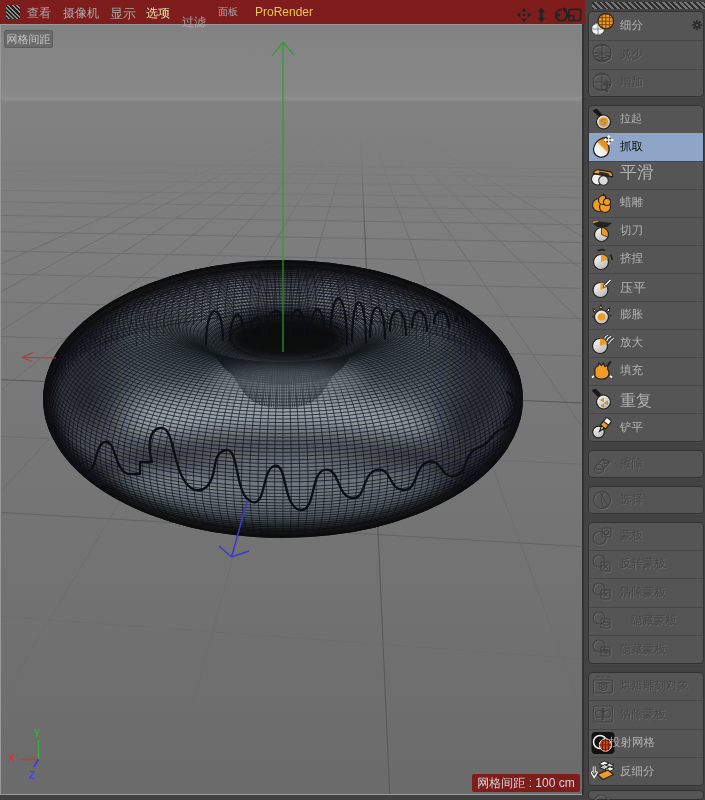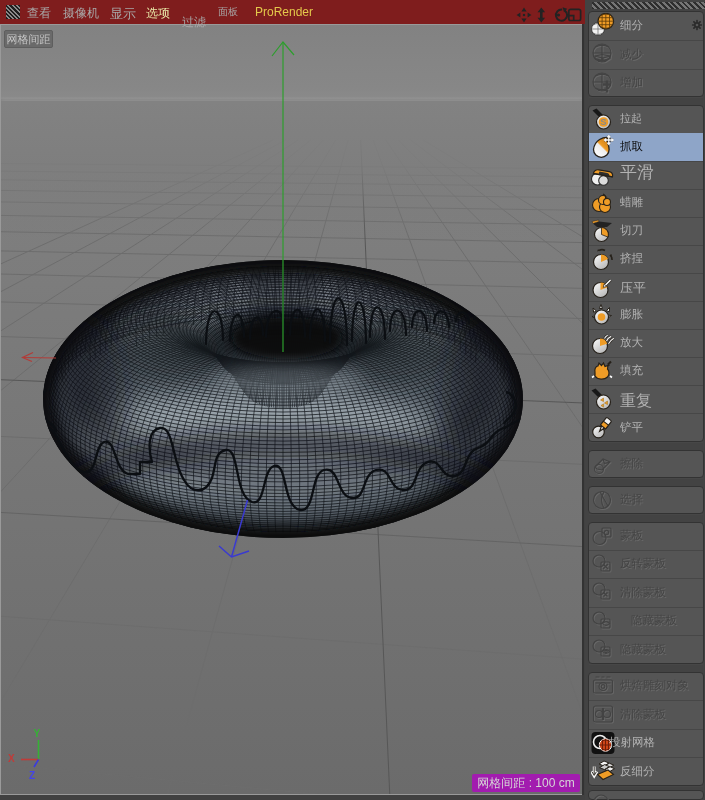--- a/index.html
+++ b/index.html
@@ -448,21 +448,21 @@
         </g>
         <path d="M46.6,0.2 l4.6,1.6 -3.2,3.4z" fill="#232323"></path>
         <circle cx="42.5" cy="8" r="1.6" fill="#232323"></circle>
         <g fill="none" stroke="#232323" stroke-width="1.7">
           <rect x="52.8" y="2.3" width="11.8" height="11.2" rx="1.8"></rect>
           <path d="M52.8,8.6 h4.9 v4.9"></path>
         </g>
       </svg>
     </div>
     <div style="position:absolute;left:4px;top:30px;width:49px;height:18px;background:#6a6a6a;border:1px solid #5e5e5e;border-radius:2px;box-sizing:border-box;color:#c6c6c6;font-size:11px;line-height:16px;text-align:center">网格间距</div>
-    <div style="position:absolute;left:472px;top:774px;width:108px;height:18px;background:#a21caf;border-radius:2px;color:#d6d6d6;font-size:12px;line-height:18px;text-align:center">网格间距 : 100 cm</div>
+    <div style="position:absolute;left:472px;top:774px;width:108px;height:18px;background:#7f1d1d;border-radius:2px;color:#d6d6d6;font-size:12px;line-height:18px;text-align:center">网格间距 : 100 cm</div>
     <div style="position:absolute;left:585px;top:0;width:120px;height:800px;background:#434343">
       <div style="position:absolute;left:7px;top:2px;width:113px;height:7px;background:repeating-linear-gradient(45deg,#2e2e2e 0,#2e2e2e 2px,#757575 2px,#757575 4px)"></div>
       <div style="position:absolute;left:3px;top:11px;width:116px;height:86px;background:#555555;border:1px solid #333333;border-radius:4px;box-sizing:border-box"></div>
       <div style="position:absolute;left:3px;top:105px;width:116px;height:337px;background:#555555;border:1px solid #333333;border-radius:4px;box-sizing:border-box"></div>
       <div style="position:absolute;left:3px;top:450px;width:116px;height:28px;background:#555555;border:1px solid #333333;border-radius:4px;box-sizing:border-box"></div>
       <div style="position:absolute;left:3px;top:486px;width:116px;height:28px;background:#555555;border:1px solid #333333;border-radius:4px;box-sizing:border-box"></div>
       <div style="position:absolute;left:3px;top:522px;width:116px;height:142px;background:#555555;border:1px solid #333333;border-radius:4px;box-sizing:border-box"></div>
       <div style="position:absolute;left:3px;top:672px;width:116px;height:114px;background:#555555;border:1px solid #333333;border-radius:4px;box-sizing:border-box"></div>
       <div style="position:absolute;left:3px;top:790px;width:116px;height:10px;background:#555555;border:1px solid #333333;border-radius:4px;box-sizing:border-box"></div>
       <div style="position:absolute;left:4px;top:40px;width:114px;height:1px;background:#474747"></div>

